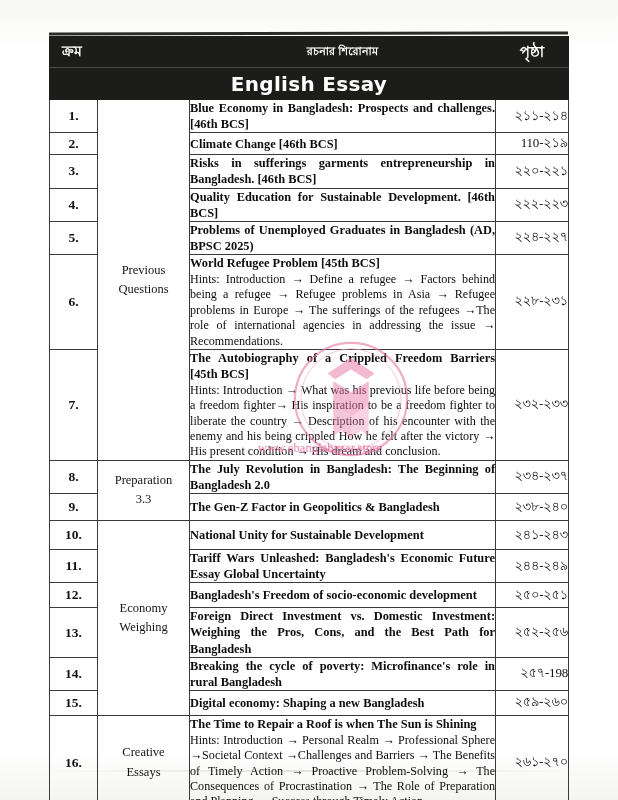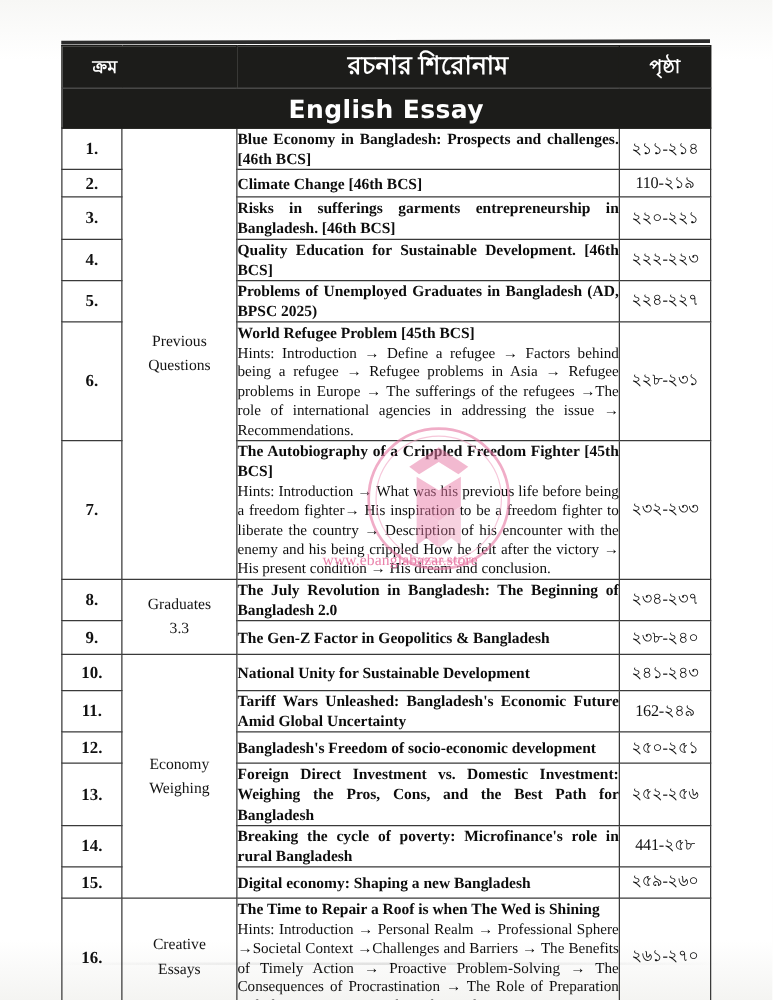--- a/index.html
+++ b/index.html
@@ -58,27 +58,27 @@
   col.c-cat   { width: 92px; }
   col.c-title { width: 306px; }
   col.c-page  { width: 73px; }
 
   
   tr.hdr th {
     background: #1c1c1a;
     color: #ffffff;
     height: 30px;
     font-weight: 700;
-    font-size: 20px;
+    font-size: 11px;
     text-align: center;
     border: 1px solid #1c1c1a;
     border-bottom: 1px solid #4a4a4a;
     letter-spacing: .2px;
   }
-  tr.hdr th.h-num   { text-align: left; padding-left: 24px; font-size: 14px;}
+  tr.hdr th.h-num   { text-align: left; padding-left: 12px; font-size: 14px;}
   tr.hdr th.h-page  { font-size: 15px; }
 
   tr.section-band td {
     background: #1c1c1a;
     color: #ffffff;
     height: 31px;
     text-align: center;
     font-family: "DejaVu Sans", "Liberation Sans", sans-serif;
     font-size: 20px;
     font-weight: 700;
@@ -119,21 +119,21 @@
   }
   td.title .hints {
     display: block;
     font-weight: 400;
     margin-top: 1px;
     font-size: 12.1px;
     line-height: 1.27;
   }
 
   td.page {
-    text-align: center;
+    text-align: right;
     font-size: 13px;
     color: #111;
     font-family: "Liberation Serif", "DejaVu Sans", serif;
     white-space: nowrap;
     letter-spacing: -.2px;
   }
 
   
   #watermark-stamp {
     position: absolute;
@@ -243,30 +243,30 @@
         <td class="title">
           <span class="tt">World Refugee Problem [45th BCS]</span>
           <span class="hints">Hints: Introduction → Define a refugee → Factors behind being a refugee → Refugee problems in Asia → Refugee problems in Europe → The sufferings of the refugees →The role of international agencies in addressing the issue → Recommendations.</span>
         </td>
         <td class="page">২২৮-২৩১</td>
       </tr>
 
       <tr>
         <td class="num">7.</td>
         <td class="title">
-          <span class="tt">The Autobiography of a Crippled Freedom Fighter [45th BCS]</span>
+          <span class="tt">The Autobiography of a Crippled Freedom Barriers [45th BCS]</span>
           <span class="hints">Hints: Introduction → What was his previous life before being a freedom fighter→ His inspiration to be a freedom fighter to liberate the country → Description of his encounter with the enemy and his being crippled How he felt after the victory → His present condition → His dream and conclusion.</span>
         </td>
         <td class="page">২৩২-২৩৩</td>
       </tr>
 
       <tr>
         <td class="num">8.</td>
         <td class="cat" rowspan="2">
-          <div>Graduates</div>
+          <div>Preparation</div>
           <div>3.3</div>
         </td>
         <td class="title">
           <span class="tt">The July Revolution in Bangladesh: The Beginning of Bangladesh 2.0</span>
         </td>
         <td class="page">২৩৪-২৩৭</td>
       </tr>
 
       <tr>
         <td class="num">9.</td>
@@ -284,23 +284,23 @@
         </td>
         <td class="title" style="height:28px">
           <span class="tt">National Unity for Sustainable Development</span>
         </td>
         <td class="page">২৪১-২৪৩</td>
       </tr>
 
       <tr>
         <td class="num">11.</td>
         <td class="title">
-          <span class="tt">Tariff Wars Unleashed: Bangladesh's Economic Future Amid Global Uncertainty</span>
-        </td>
-        <td class="page">162-২৪৯</td>
+          <span class="tt">Tariff Wars Unleashed: Bangladesh's Economic Future Essay Global Uncertainty</span>
+        </td>
+        <td class="page">২৪৪-২৪৯</td>
       </tr>
 
       <tr>
         <td class="num">12.</td>
         <td class="title" style="height:24px">
           <span class="tt">Bangladesh's Freedom of socio-economic development</span>
         </td>
         <td class="page">২৫০-২৫১</td>
       </tr>
 
@@ -310,39 +310,39 @@
           <span class="tt">Foreign Direct Investment vs. Domestic Investment: Weighing the Pros, Cons, and the Best Path for Bangladesh</span>
         </td>
         <td class="page">২৫২-২৫৬</td>
       </tr>
 
       <tr>
         <td class="num">14.</td>
         <td class="title">
           <span class="tt">Breaking the cycle of poverty: Microfinance's role in rural Bangladesh</span>
         </td>
-        <td class="page">441-২৫৮</td>
+        <td class="page">২৫৭-198</td>
       </tr>
 
       <tr>
         <td class="num">15.</td>
         <td class="title" style="height:24px">
           <span class="tt">Digital economy: Shaping a new Bangladesh</span>
         </td>
         <td class="page">২৫৯-২৬০</td>
       </tr>
 
       <tr>
         <td class="num">16.</td>
         <td class="cat">
           <div>Creative</div>
           <div>Essays</div>
         </td>
         <td class="title">
-          <span class="tt">The Time to Repair a Roof is when The Wed is Shining</span>
+          <span class="tt">The Time to Repair a Roof is when The Sun is Shining</span>
           <span class="hints">Hints: Introduction → Personal Realm → Professional Sphere →Societal Context →Challenges and Barriers → The Benefits of Timely Action → Proactive Problem-Solving → The Consequences of Procrastination → The Role of Preparation and Planning → Success through Timely Action.</span>
         </td>
         <td class="page">২৬১-২৭০</td>
       </tr>
 
     </tbody>
   </table>
 </div>
 
 <svg id="watermark-stamp" viewBox="0 0 120 120">

